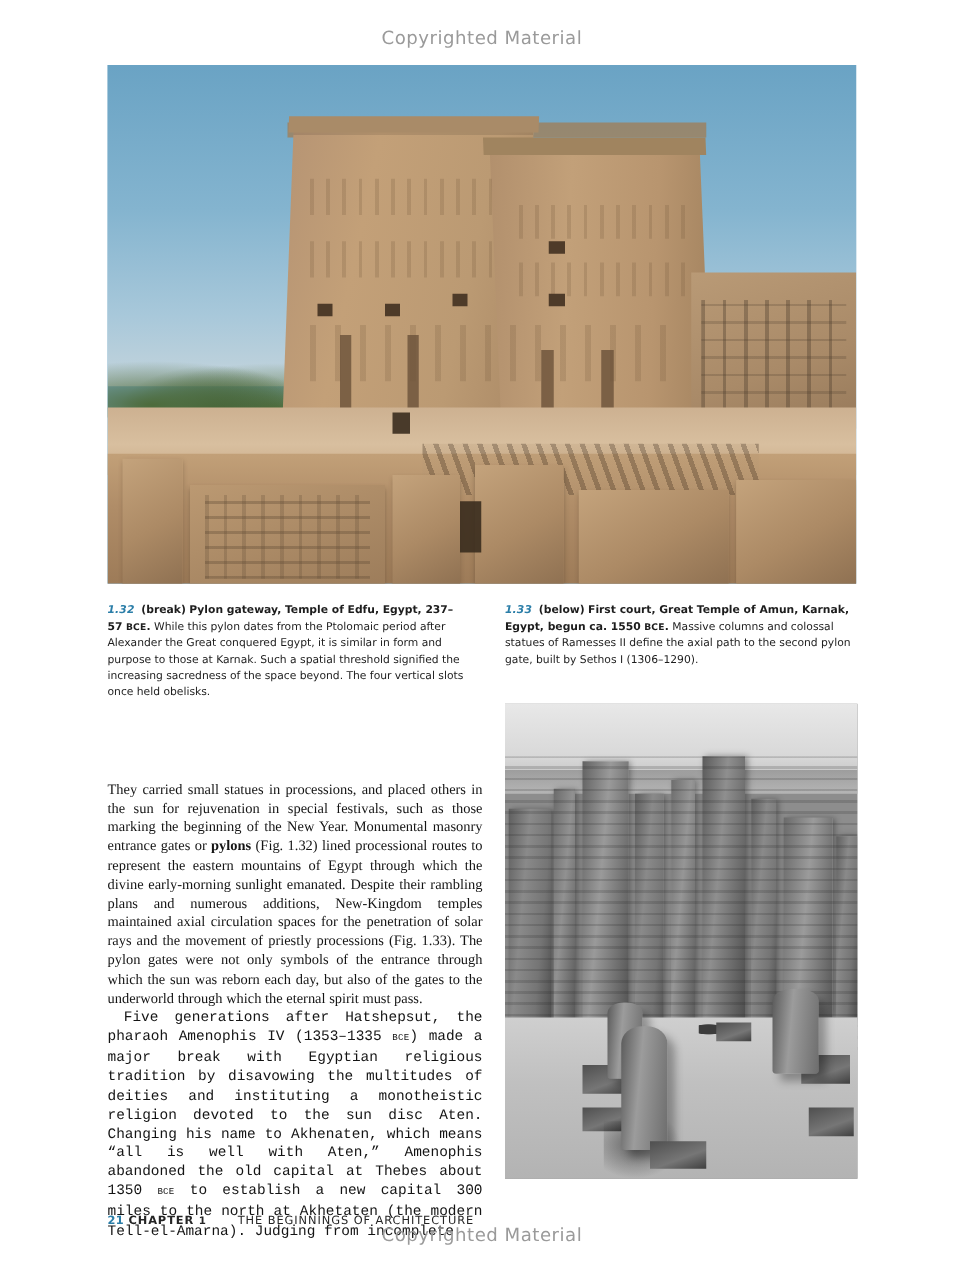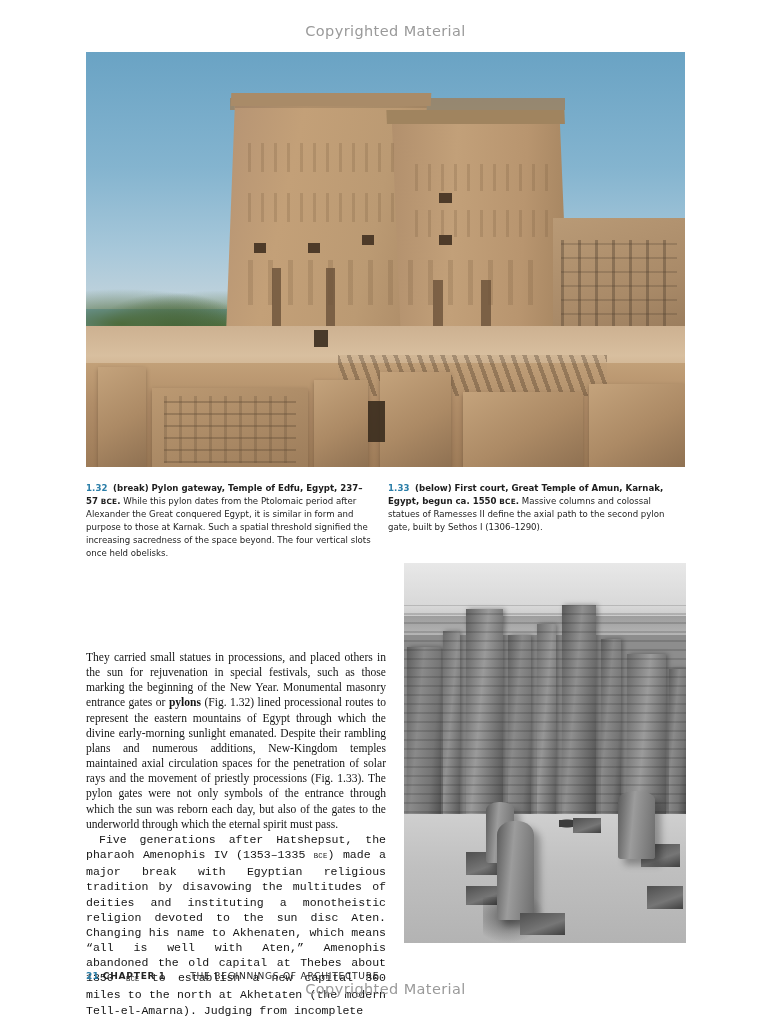--- a/index.html
+++ b/index.html
@@ -312,34 +312,35 @@
 
   
   .caption {
     position: absolute;
     font-family: "DejaVu Sans", sans-serif;
     font-size: 8.6px;
     line-height: 13.1px;
     color: #1d1d1d;
   }
   .caption-132 { left: 86px; top: 482px; width: 300px; }
-  .caption-133 { left: 388px; top: 482px; width: 285px; }
+  .caption-133 { left: 404px; top: 482px; width: 285px; }
   .fig-num {
     color: #2b7ea8;
     font-weight: bold;
     letter-spacing: 0.1px;
+    font-style: italic;
   }
   .caption-head { font-weight: bold; }
   .sc { font-size: 7.3px; letter-spacing: 0.2px; }
 
   
   .body-col {
     position: absolute;
     left: 86px;
-    top: 650px;
+    top: 625px;
     width: 300px;
     font-family: "Liberation Serif", serif;
     font-size: 11.55px;
     line-height: 15.15px;
     color: #141414;
     text-align: justify;
     text-justify: inter-word;
   }
   .body-col p { margin: 0; }
   .body-col p.indent { text-indent: 13px; font-family: Liberation Mono, monospace; }

